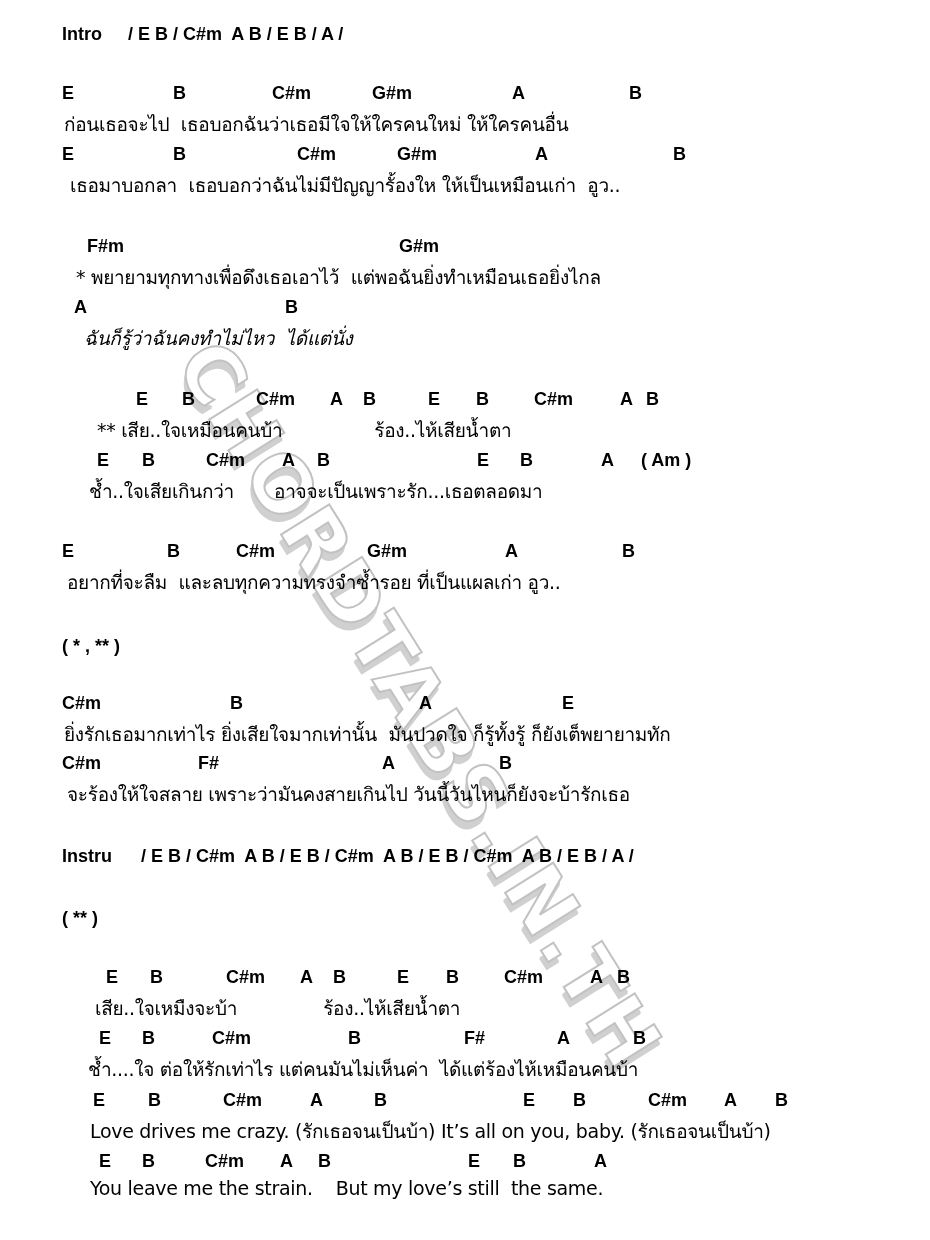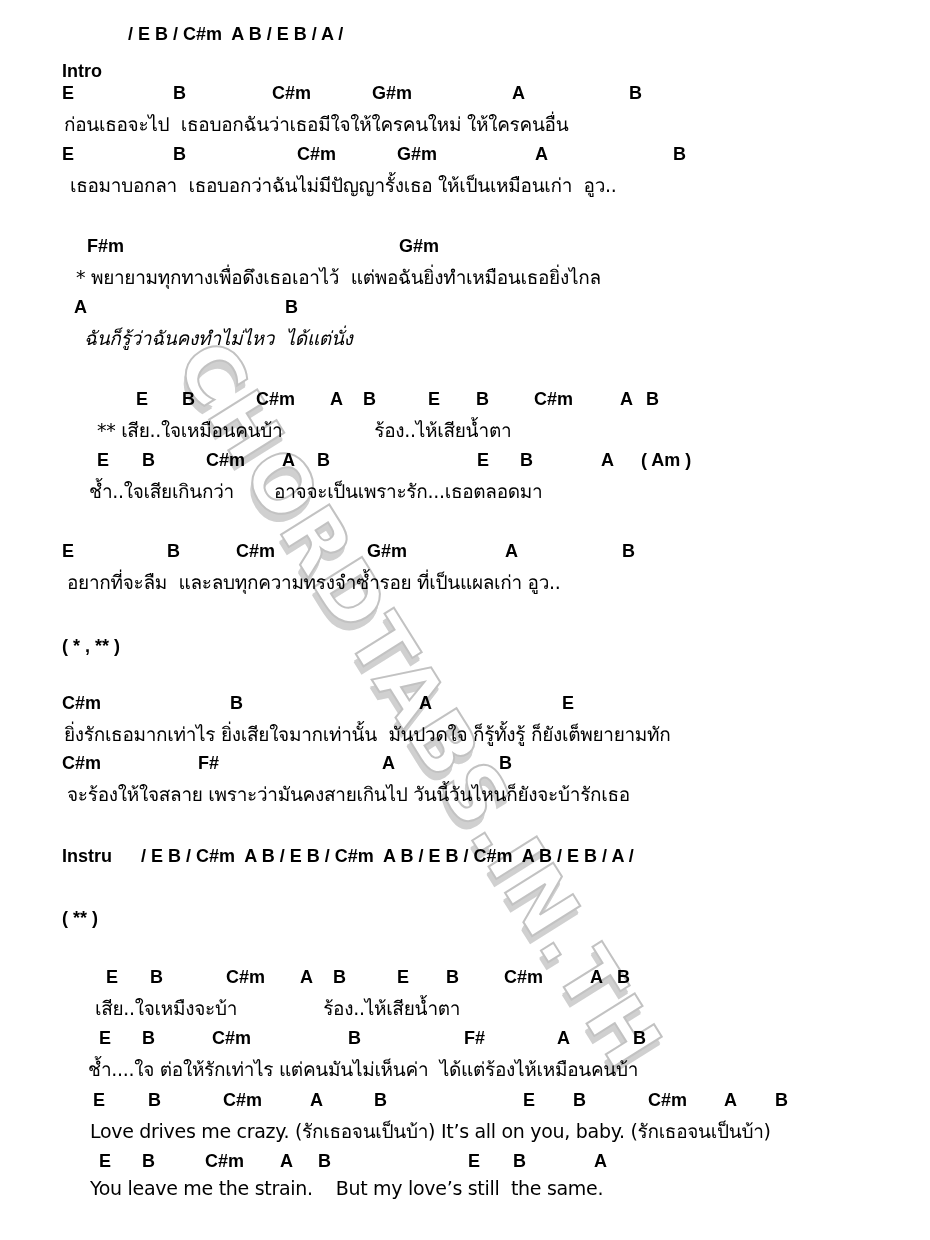--- a/index.html
+++ b/index.html
@@ -19,42 +19,42 @@
     .wm-wrap { position: absolute; left: 0; top: 0; width: 930px; height: 1240px; pointer-events: none; }
   </style>
 </head>
 <body>
 
 <div id="sheet">
   <div class="wm-wrap">
     <div class="watermark" style="left:235px; top:325px;">CHORDTABS.IN.TH</div>
   </div>
 
-  <div class="label" style="left:62px; top:24px;margin-top:37px;">Intro</div>
+  <div class="label" style="left:62px; top:24px;">Intro</div>
   <div class="label" style="left:128px; top:24px;">/ E B / C#m  A B / E B / A /</div>
 
   <div id="sections">
       <div>
         <div>
           <span class="chord" style="left: 62px; top: 83px;">E</span>
           <span class="chord" style="left: 173px; top: 83px;">B</span>
           <span class="chord" style="left: 272px; top: 83px;">C#m</span>
           <span class="chord" style="left: 372px; top: 83px;">G#m</span>
           <span class="chord" style="left: 512px; top: 83px;">A</span>
           <span class="chord" style="left: 629px; top: 83px;">B</span>
           <div class="lyric" style="left: 64px; top: 109px; text-align: center;">ก่อนเธอจะไป  เธอบอกฉันว่าเธอมีใจให้ใครคนใหม่ ให้ใครคนอื่น</div>
         </div>
         <div>
           <span class="chord" style="left: 62px; top: 144px;">E</span>
           <span class="chord" style="left: 173px; top: 144px;">B</span>
           <span class="chord" style="left: 297px; top: 144px;">C#m</span>
           <span class="chord" style="left: 397px; top: 144px;">G#m</span>
           <span class="chord" style="left: 535px; top: 144px;">A</span>
           <span class="chord" style="left: 673px; top: 144px;">B</span>
-          <div class="lyric" style="left: 70px; top: 170px;">เธอมาบอกลา  เธอบอกว่าฉันไม่มีปัญญารั้งเธอ ให้เป็นเหมือนเก่า  อูว..</div>
+          <div class="lyric" style="left: 70px; top: 170px;">เธอมาบอกลา  เธอบอกว่าฉันไม่มีปัญญารั้องให ให้เป็นเหมือนเก่า  อูว..</div>
         </div>
       </div>
       <div>
         <div>
           <span class="chord" style="left: 87px; top: 236px;">F#m</span>
           <span class="chord" style="left: 399px; top: 236px;">G#m</span>
           <div class="lyric" style="left: 76px; top: 262px;">* พยายามทุกทางเพื่อดึงเธอเอาไว้  แต่พอฉันยิ่งทำเหมือนเธอยิ่งไกล</div>
         </div>
         <div>
           <span class="chord" style="left: 74px; top: 297px;">A</span>

